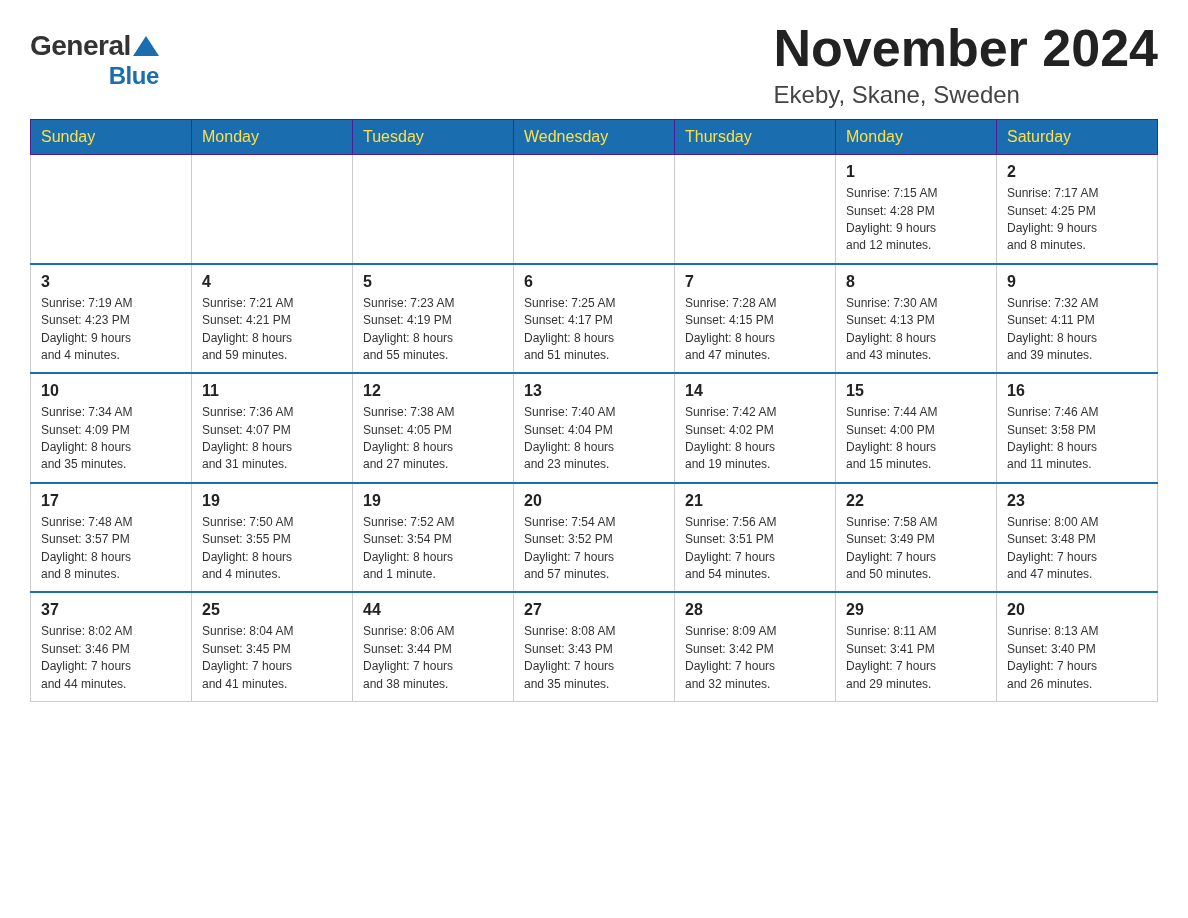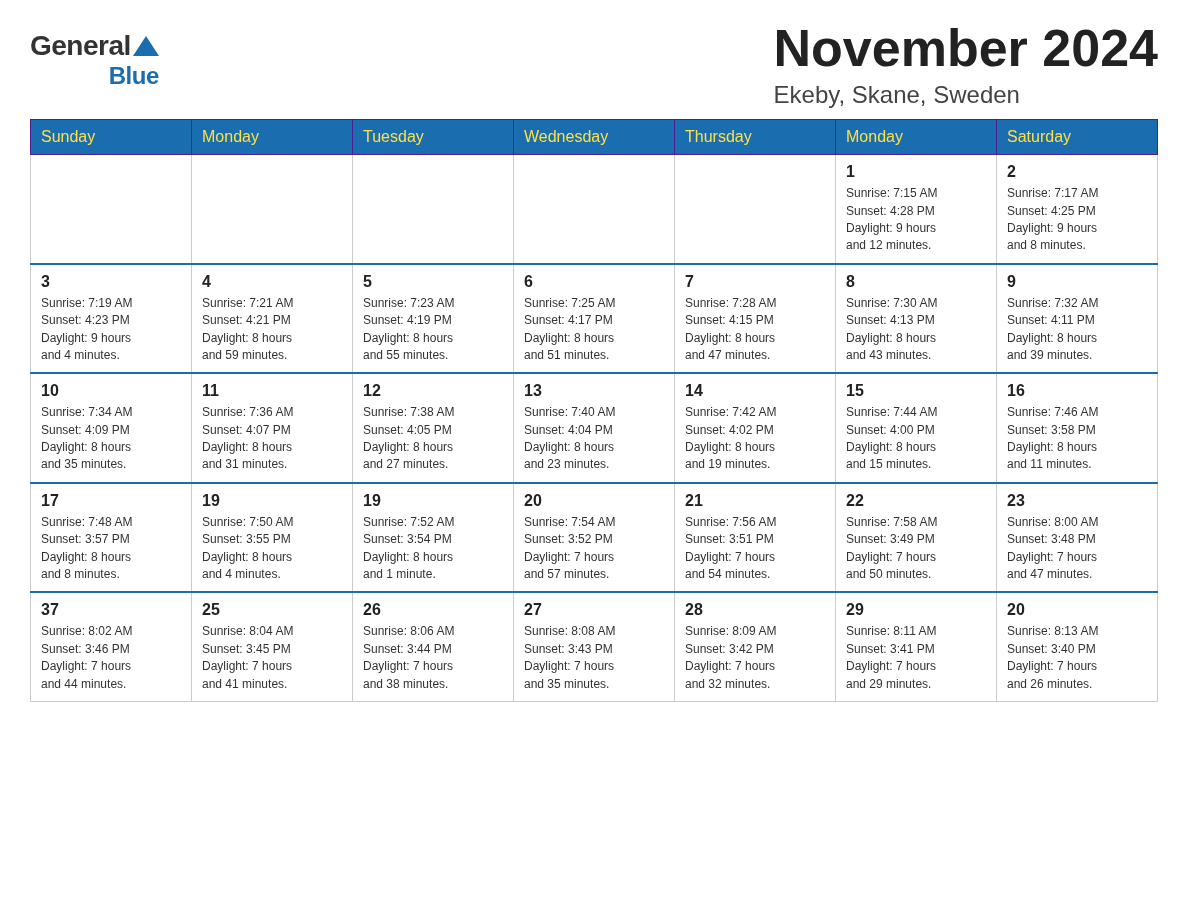--- a/index.html
+++ b/index.html
@@ -234,21 +234,21 @@
       <tr class="row-divider">
         <td>
           <span class="day-number">37</span>
           <div class="day-info">Sunrise: 8:02 AM<br>Sunset: 3:46 PM<br>Daylight: 7 hours<br>and 44 minutes.</div>
         </td>
         <td>
           <span class="day-number">25</span>
           <div class="day-info">Sunrise: 8:04 AM<br>Sunset: 3:45 PM<br>Daylight: 7 hours<br>and 41 minutes.</div>
         </td>
         <td>
-          <span class="day-number">26</span>
+          <span class="day-number">44</span>
           <div class="day-info">Sunrise: 8:06 AM<br>Sunset: 3:44 PM<br>Daylight: 7 hours<br>and 38 minutes.</div>
         </td>
         <td>
           <span class="day-number">27</span>
           <div class="day-info">Sunrise: 8:08 AM<br>Sunset: 3:43 PM<br>Daylight: 7 hours<br>and 35 minutes.</div>
         </td>
         <td>
           <span class="day-number">28</span>
           <div class="day-info">Sunrise: 8:09 AM<br>Sunset: 3:42 PM<br>Daylight: 7 hours<br>and 32 minutes.</div>
         </td>

